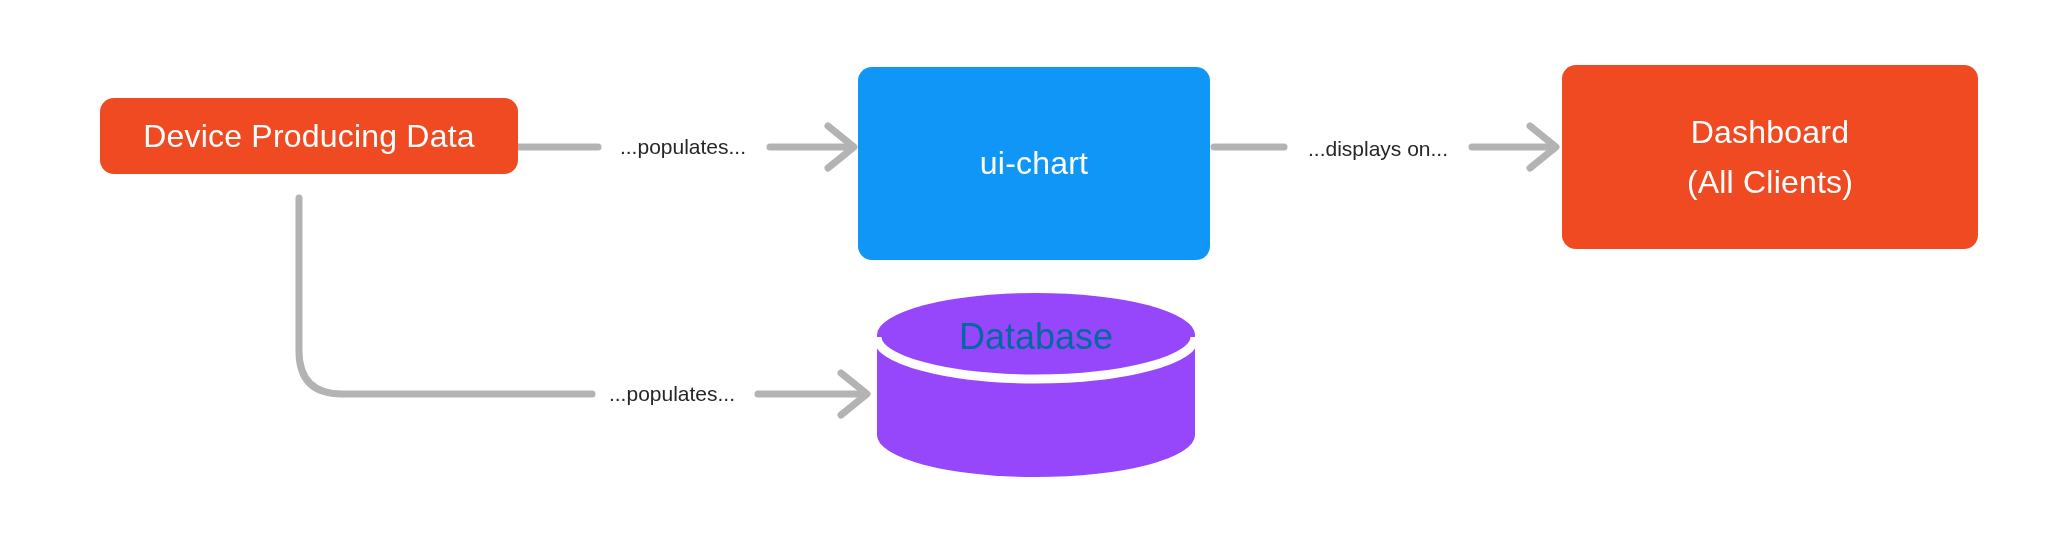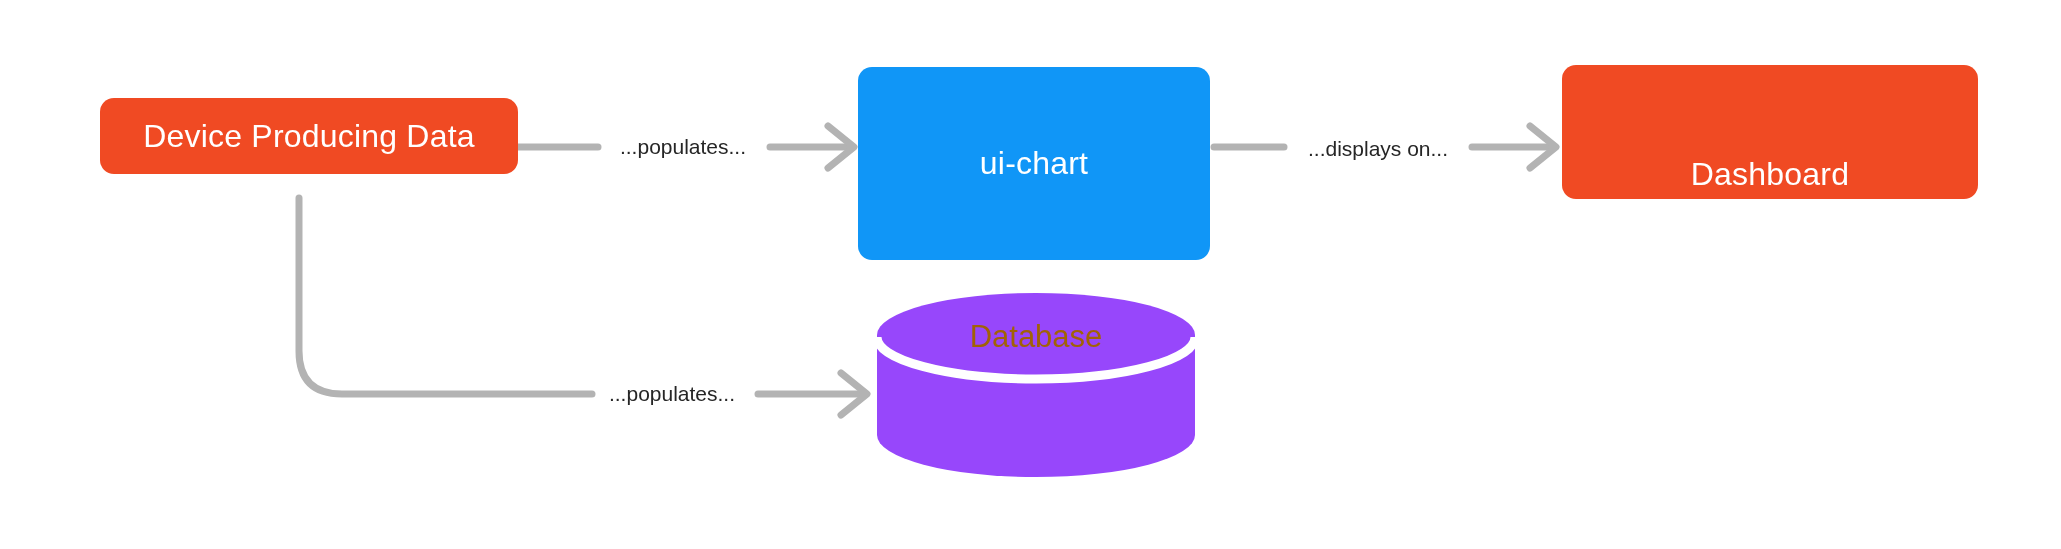--- a/index.html
+++ b/index.html
@@ -63,33 +63,32 @@
     left: 858px;
     top: 67px;
     width: 352px;
     height: 193px;
     background: #1096F7;
   }
   .node-dashboard {
     left: 1562px;
     top: 65px;
     width: 416px;
-    height: 134px;
+    height: 184px;
     background: #F04A23;
-    flex-direction: row;
+    flex-direction: column;
     line-height: 50px;
-    align-items: flex-end;
   }
   .database-label {
     position: absolute;
     left: 1036px;
     top: 337px;
     transform: translate(-50%, -50%);
-    color: #a16207;
-    font-size: 31px;
+    color: #0369a1;
+    font-size: 36px;
     font-weight: 500;
     white-space: nowrap;
   }
   .edge-label {
     position: absolute;
     transform: translate(-50%, -50%);
     color: #262626;
     font-size: 21px;
     font-weight: 400;
     white-space: nowrap;
@@ -132,20 +131,21 @@
   <div class="node node-device">
     <span>Device Producing Data</span>
   </div>
 
   <div class="node node-ui-chart">
     <span>ui-chart</span>
   </div>
 
   <div class="node node-dashboard">
     <span>Dashboard</span>
+    <span>(All Clients)</span>
   </div>
 
   <div class="database-label">Database</div>
 
   <div class="edge-label edge-label-1">...populates...</div>
   <div class="edge-label edge-label-2">...displays on...</div>
   <div class="edge-label edge-label-3">...populates...</div>
 
 </div>
 

